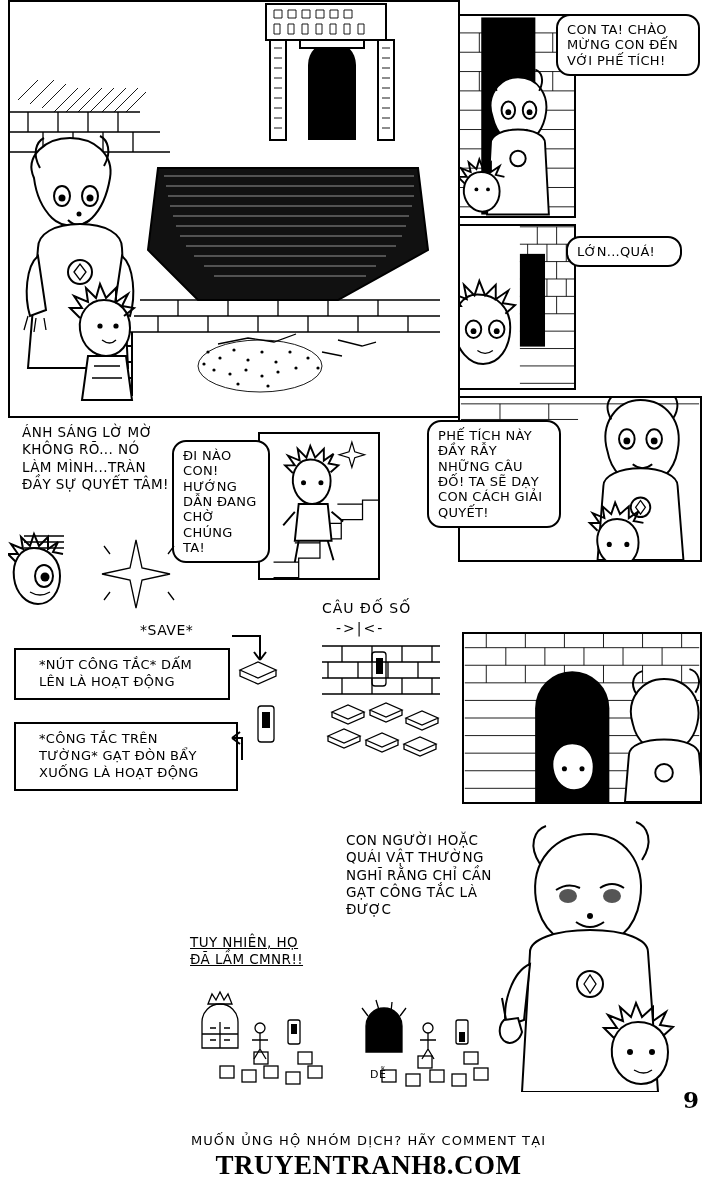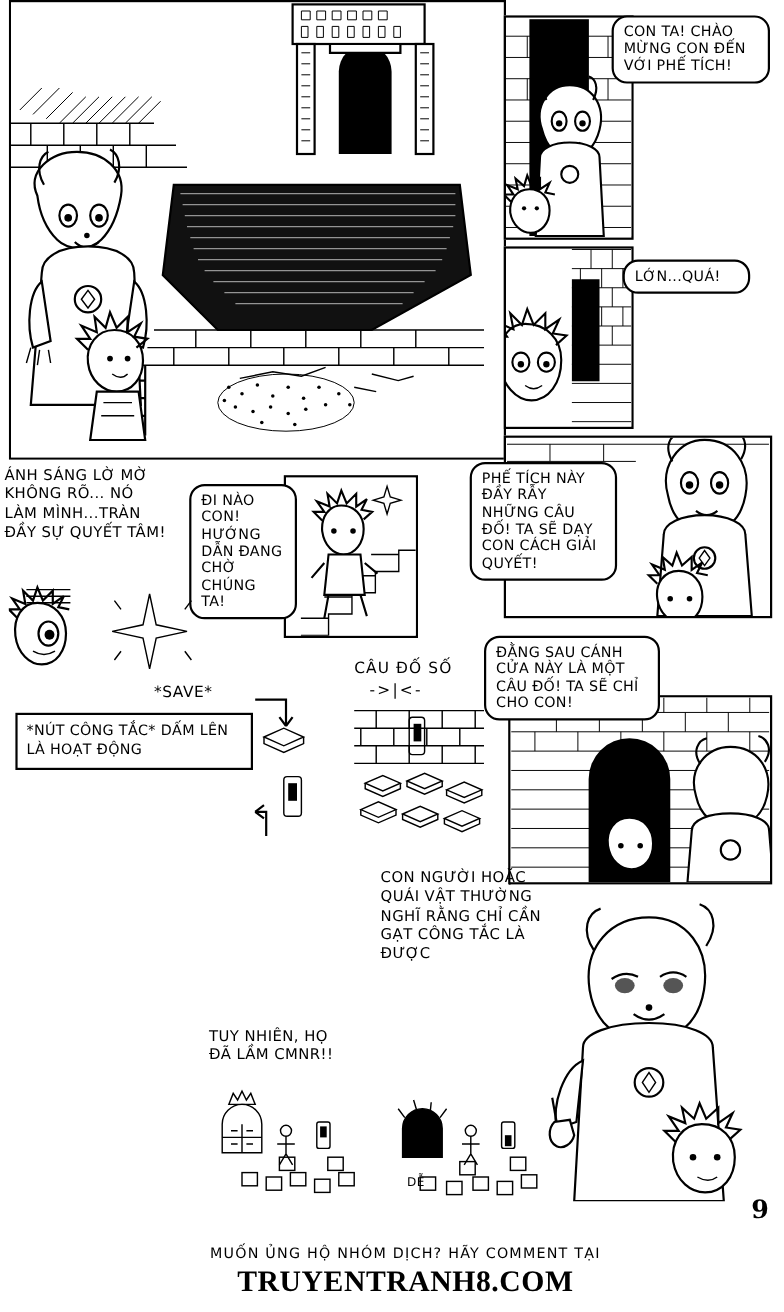--- a/index.html
+++ b/index.html
@@ -40,21 +40,21 @@
     position: absolute;
     font-size: 13.5px;
     line-height: 1.28;
     text-transform: uppercase;
     letter-spacing: .4px;
   }
   .boxed {
     position: absolute;
     border: 2px solid #000;
     background: #fff;
-    padding: 7px 8px;
+    padding: 7px 23px;
     font-size: 13px;
     line-height: 1.3;
     text-transform: uppercase;
     letter-spacing: .3px;
   }
   .label {
     position: absolute;
     font-size: 14px;
     text-transform: uppercase;
     letter-spacing: .5px;
@@ -385,21 +385,21 @@
       <path class="wall" d="M40,72 h30 l4,38 h-38z"></path>
       <path class="ln" d="M40,110 l-4,22 M70,110 l6,20"></path>
       <path class="ln" d="M36,80 l-12,14 M74,80 l12,10"></path>
     </g>
 
     <path class="ln1" d="M92,18 l3,-10 l3,10 l10,3 l-10,3 l-3,10 l-3,-10 l-10,-3z"></path>
   </svg>
 
   <div class="bubble" style="left:162px; top:440px; width:98px;margin-left:10px;">ĐI NÀO CON! HƯỚNG DẪN ĐANG CHỜ CHÚNG TA!</div>
 
-  <div class="caption" style="left:4px; top:424px; width:152px;">ÁNH SÁNG LỜ MỜ KHÔNG RÕ... NÓ LÀM MÌNH...TRÀN ĐẦY SỰ QUYẾT TÂM!</div>
+  <div class="caption" style="left:22px; top:424px; width:152px;">ÁNH SÁNG LỜ MỜ KHÔNG RÕ... NÓ LÀM MÌNH...TRÀN ĐẦY SỰ QUYẾT TÂM!</div>
 
   <svg style="position:absolute; left:8px; top:530px; width:180px; height:86px;" viewBox="0 0 180 86">
     <g class="ln1">
       <path d="M16,6 h40 M16,12 h40 M16,18 h40"></path>
     </g>
     <path class="wall" d="M26,18 c-14,0 -22,14 -20,30 c2,16 13,26 24,26 c13,0 22,-12 22,-28 c0,-16 -11,-28 -26,-28z"></path>
     <path class="ln" d="M8,32 l-8,-8 l10,0 l-7,-10 l12,5 l-2,-12 l9,9 l4,-12 l5,12 l9,-9 l0,12 l10,-7 l-5,10 l10,2"></path>
     <ellipse cx="36" cy="46" rx="9" ry="11" fill="#fff" stroke="#000" stroke-width="2"></ellipse>
     <circle cx="37" cy="47" r="4.5" fill="#000"></circle>
     <path class="ln1" d="M22,62 q10,6 20,0"></path>
@@ -407,20 +407,21 @@
     <g class="ln1">
       <path d="M128,10 l6,28 l28,6 l-28,6 l-6,28 l-6,-28 l-28,-6 l28,-6z" fill="#fff"></path>
       <path d="M96,16 l6,8 M166,16 l-6,8 M96,70 l6,-8 M166,70 l-6,-8"></path>
     </g>
   </svg>
 
   <div class="label" style="left:140px; top:622px;">*SAVE*</div>
 
   <div class="boxed" style="left:14px; top:648px; width:216px;">*NÚT CÔNG TẮC* DẤM LÊN LÀ HOẠT ĐỘNG</div>
 
+  <div class="boxed" style="left:14px; top:722px; width:224px;">*CÔNG TẮC TRÊN TƯỜNG* GẠT ĐÒN BẨY XUỐNG LÀ HOẠT ĐỘNG</div>
 
   <svg style="position:absolute; left:228px; top:630px; width:66px; height:140px;" viewBox="0 0 66 140">
     <g class="ln">
       <path d="M4,6 h28 v24"></path>
       <path d="M32,30 l-6,-8 M32,30 l6,-8"></path>
     </g>
 
     <path class="ln1" d="M12,40 l18,-8 l18,8 l-18,8z" fill="#fff"></path>
     <path class="ln1" d="M12,40 v6 l18,8 l18,-8 v-6"></path>
 
@@ -483,26 +484,25 @@
     </g>
 
     <g>
       <path class="wall" d="M110,112 c-14,0 -22,12 -20,26 c2,14 12,22 22,22 c12,0 20,-10 20,-24 c0,-14 -9,-24 -22,-24z"></path>
       <path class="ln" d="M90,124 l-8,-8 l10,0 l-7,-10 l12,5 l-2,-12 l9,8 l4,-12 l5,12 l9,-8 l0,12 l10,-7 l-5,10 l10,2"></path>
       <circle cx="102" cy="138" r="2.6" fill="#000"></circle>
         <circle cx="120" cy="138" r="2.6" fill="#000"></circle>
     </g>
   </svg>
 
-  <div class="bubble" style="left:440px; top:578px; width:160px;">ĐẰNG SAU CÁNH CỬA NÀY LÀ MỘT CÂU ĐỐ! TA SẼ CHỈ CHO CON!</div>
-
-
-  <div class="caption" style="left:190px; top:934px; width:130px;">TUY NHIÊN, HỌ ĐÃ LẦM CMNR!!</div>
-
-  <div class="caption" style="left:346px; top:790px; width:150px;">CON NGƯỜI HOẶC QUÁI VẬT THƯỜNG NGHĨ RẰNG CHỈ CẦN GẠT CÔNG TẮC LÀ ĐƯỢC</div>
+
+
+  <div class="caption" style="left:190px; top:934px; width:130px;text-decoration:underline;">TUY NHIÊN, HỌ ĐÃ LẦM CMNR!!</div>
+
+  <div class="caption" style="left:346px; top:832px; width:150px;">CON NGƯỜI HOẶC QUÁI VẬT THƯỜNG NGHĨ RẰNG CHỈ CẦN GẠT CÔNG TẮC LÀ ĐƯỢC</div>
 
   <svg style="position:absolute; left:496px; top:820px; width:212px; height:272px;" viewBox="0 0 212 272">
 
     <g>
       <path class="wall" d="M40,80 c-6,-40 20,-66 54,-66 c34,0 56,28 50,66 c-5,30 -24,46 -52,46 c-28,0 -47,-16 -52,-46z"></path>
 
       <path class="ln" d="M44,44 c-12,-18 -6,-34 6,-38"></path>
       <path class="ln" d="M146,40 c12,-18 6,-34 -6,-38"></path>
 
       <path class="ln" d="M60,70 q12,-8 24,-2"></path>

